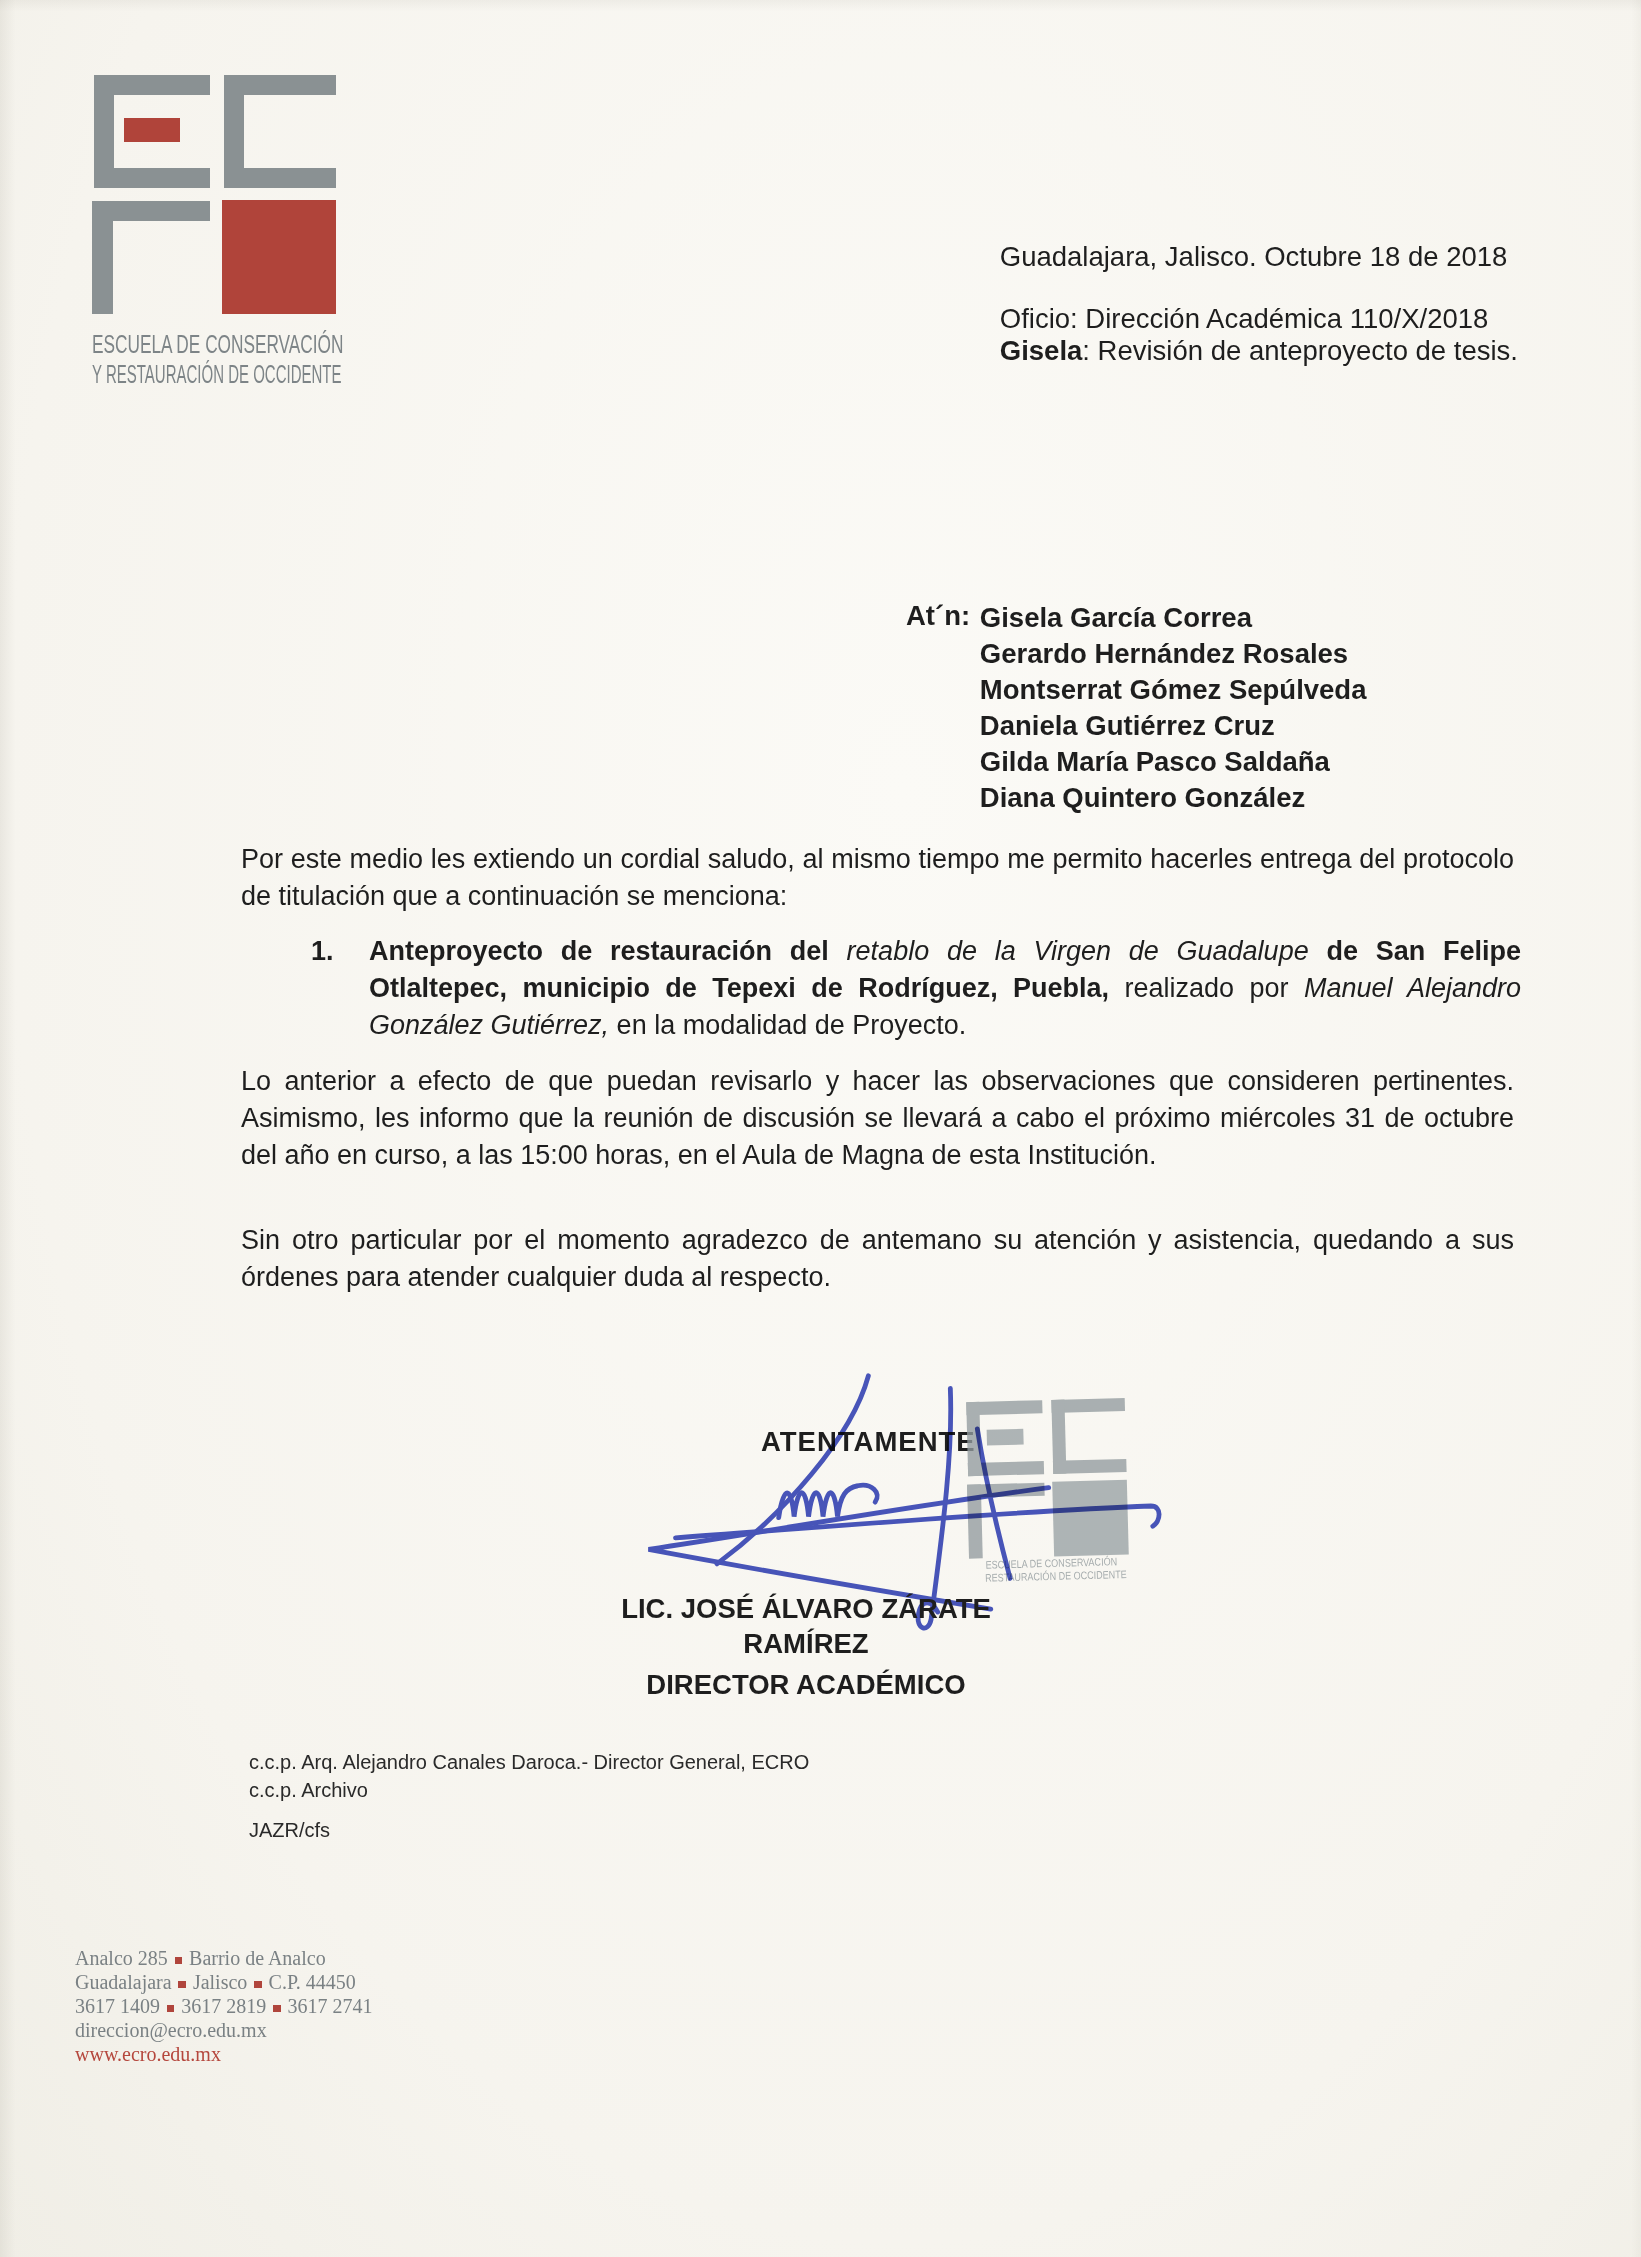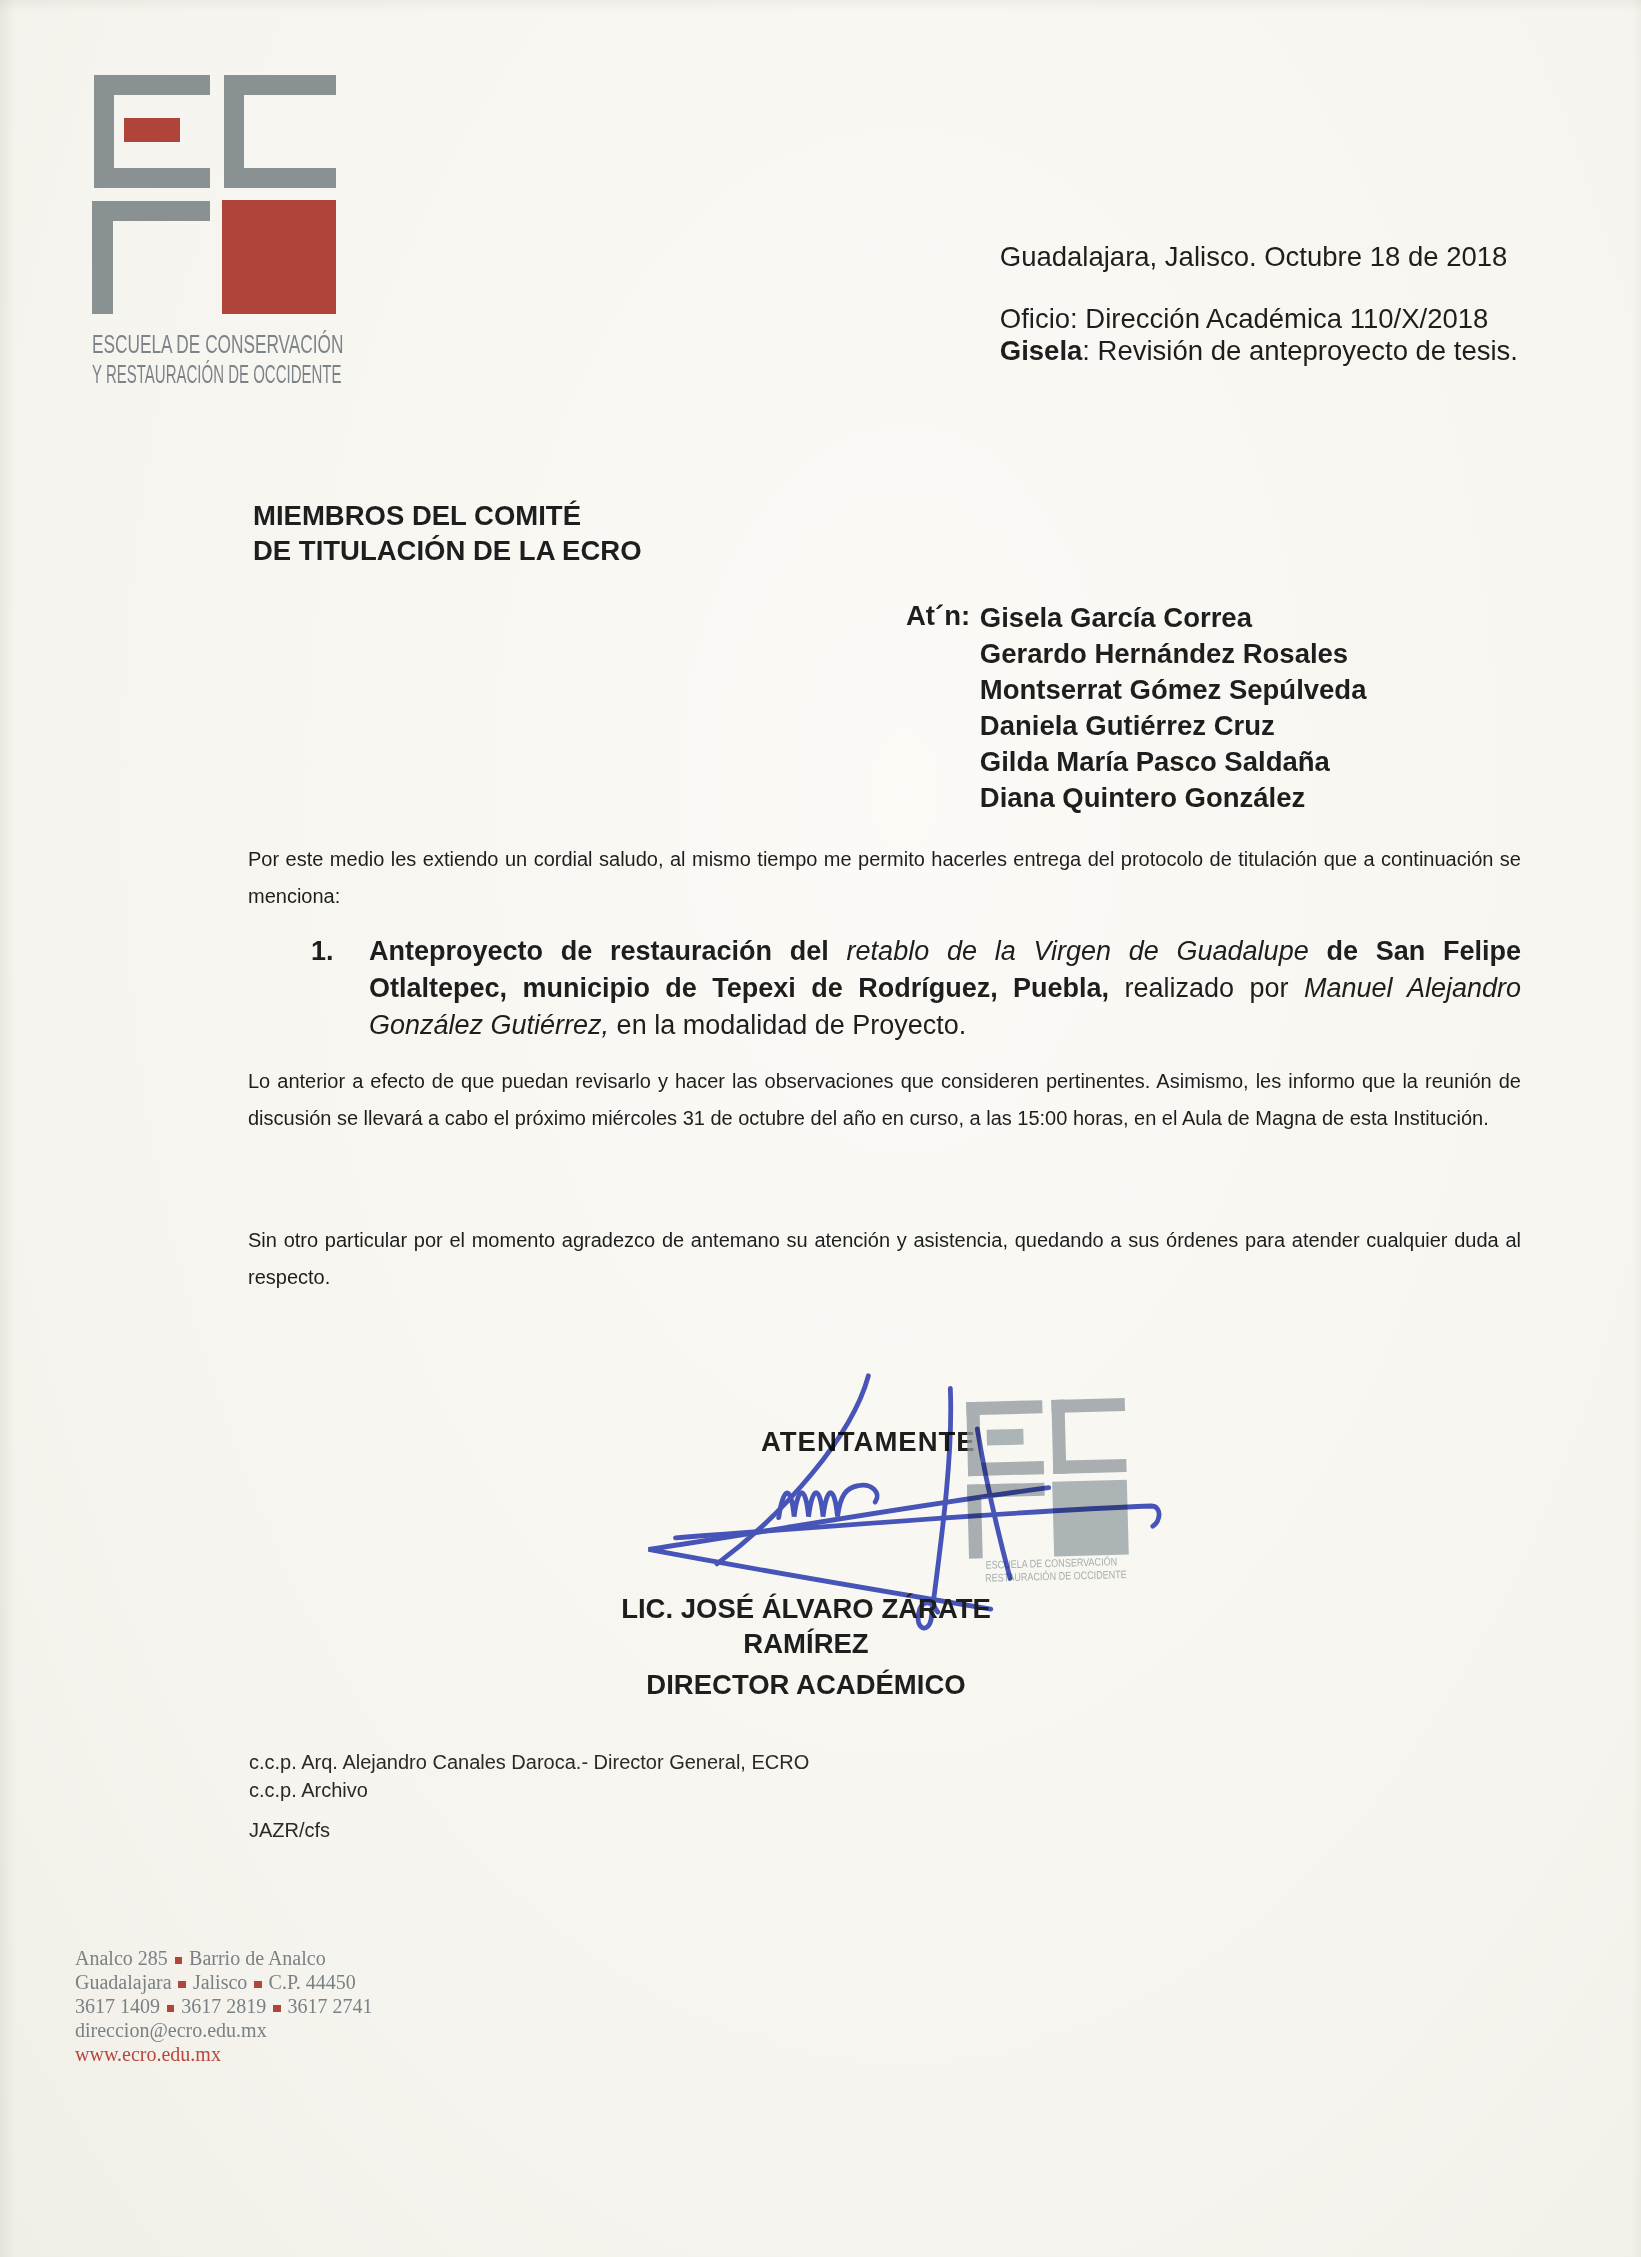--- a/index.html
+++ b/index.html
@@ -37,21 +37,21 @@
   .header-right{position:absolute;right:123px;top:241px;text-align:left;font-size:27.5px;line-height:32px;white-space:nowrap;}
   .header-right .date{margin-bottom:30px;}
   b,.bold{font-weight:bold;}
 
   
   .recipient-block{position:absolute;left:253px;top:498px;font-weight:bold;font-size:27.5px;line-height:35px;}
   .attn-block{position:absolute;left:906px;top:600px;display:flex;gap:9.7px;font-weight:bold;font-size:27.5px;}
   .attn-names div{line-height:36px;}
 
   
-  .para{position:absolute;left:248px;width:1273px;font-size:20px;line-height:37px;text-align:justify;}
+  .para{position:absolute;left:241px;width:1273px;font-size:27px;line-height:37px;text-align:justify;}
   .p1{top:841px;}
   .p2{top:1063px;}
   .p3{top:1222px;}
   .item1{position:absolute;left:311px;top:933px;width:1210px;display:flex;font-size:27px;line-height:37px;}
   .item-num{width:58px;font-weight:bold;flex:none;}
   .item-text{flex:1;text-align:justify;font-weight:bold;}
   .item-text .bi{font-style:italic;font-weight:normal;}
   .item-text .reg{font-weight:400;}
 
   
@@ -93,24 +93,20 @@
     <span class="lh1">ESCUELA DE CONSERVACIÓN</span><br>
     <span class="lh2">Y RESTAURACIÓN DE OCCIDENTE</span>
   </div>
 
   <div class="header-right">
     <div class="date">Guadalajara, Jalisco. Octubre 18 de 2018</div>
     <div>Oficio: Dirección Académica 110/X/2018</div>
     <div><b>Gisela</b><span>: Revisión de anteproyecto de tesis.</span></div>
   </div>
 
-  <div class="recipient-block">
-    <div>MIEMBROS DEL COMITÉ</div>
-    <div>DE TITULACIÓN DE LA ECRO</div>
-  </div>
 
   <div class="attn-block">
     <div>At´n:</div>
     <div class="attn-names">
       <div>Gisela García Correa</div>
       <div>Gerardo Hernández Rosales</div>
       <div>Montserrat Gómez Sepúlveda</div>
       <div>Daniela Gutiérrez Cruz</div>
       <div>Gilda María Pasco Saldaña</div>
       <div>Diana Quintero González</div>

